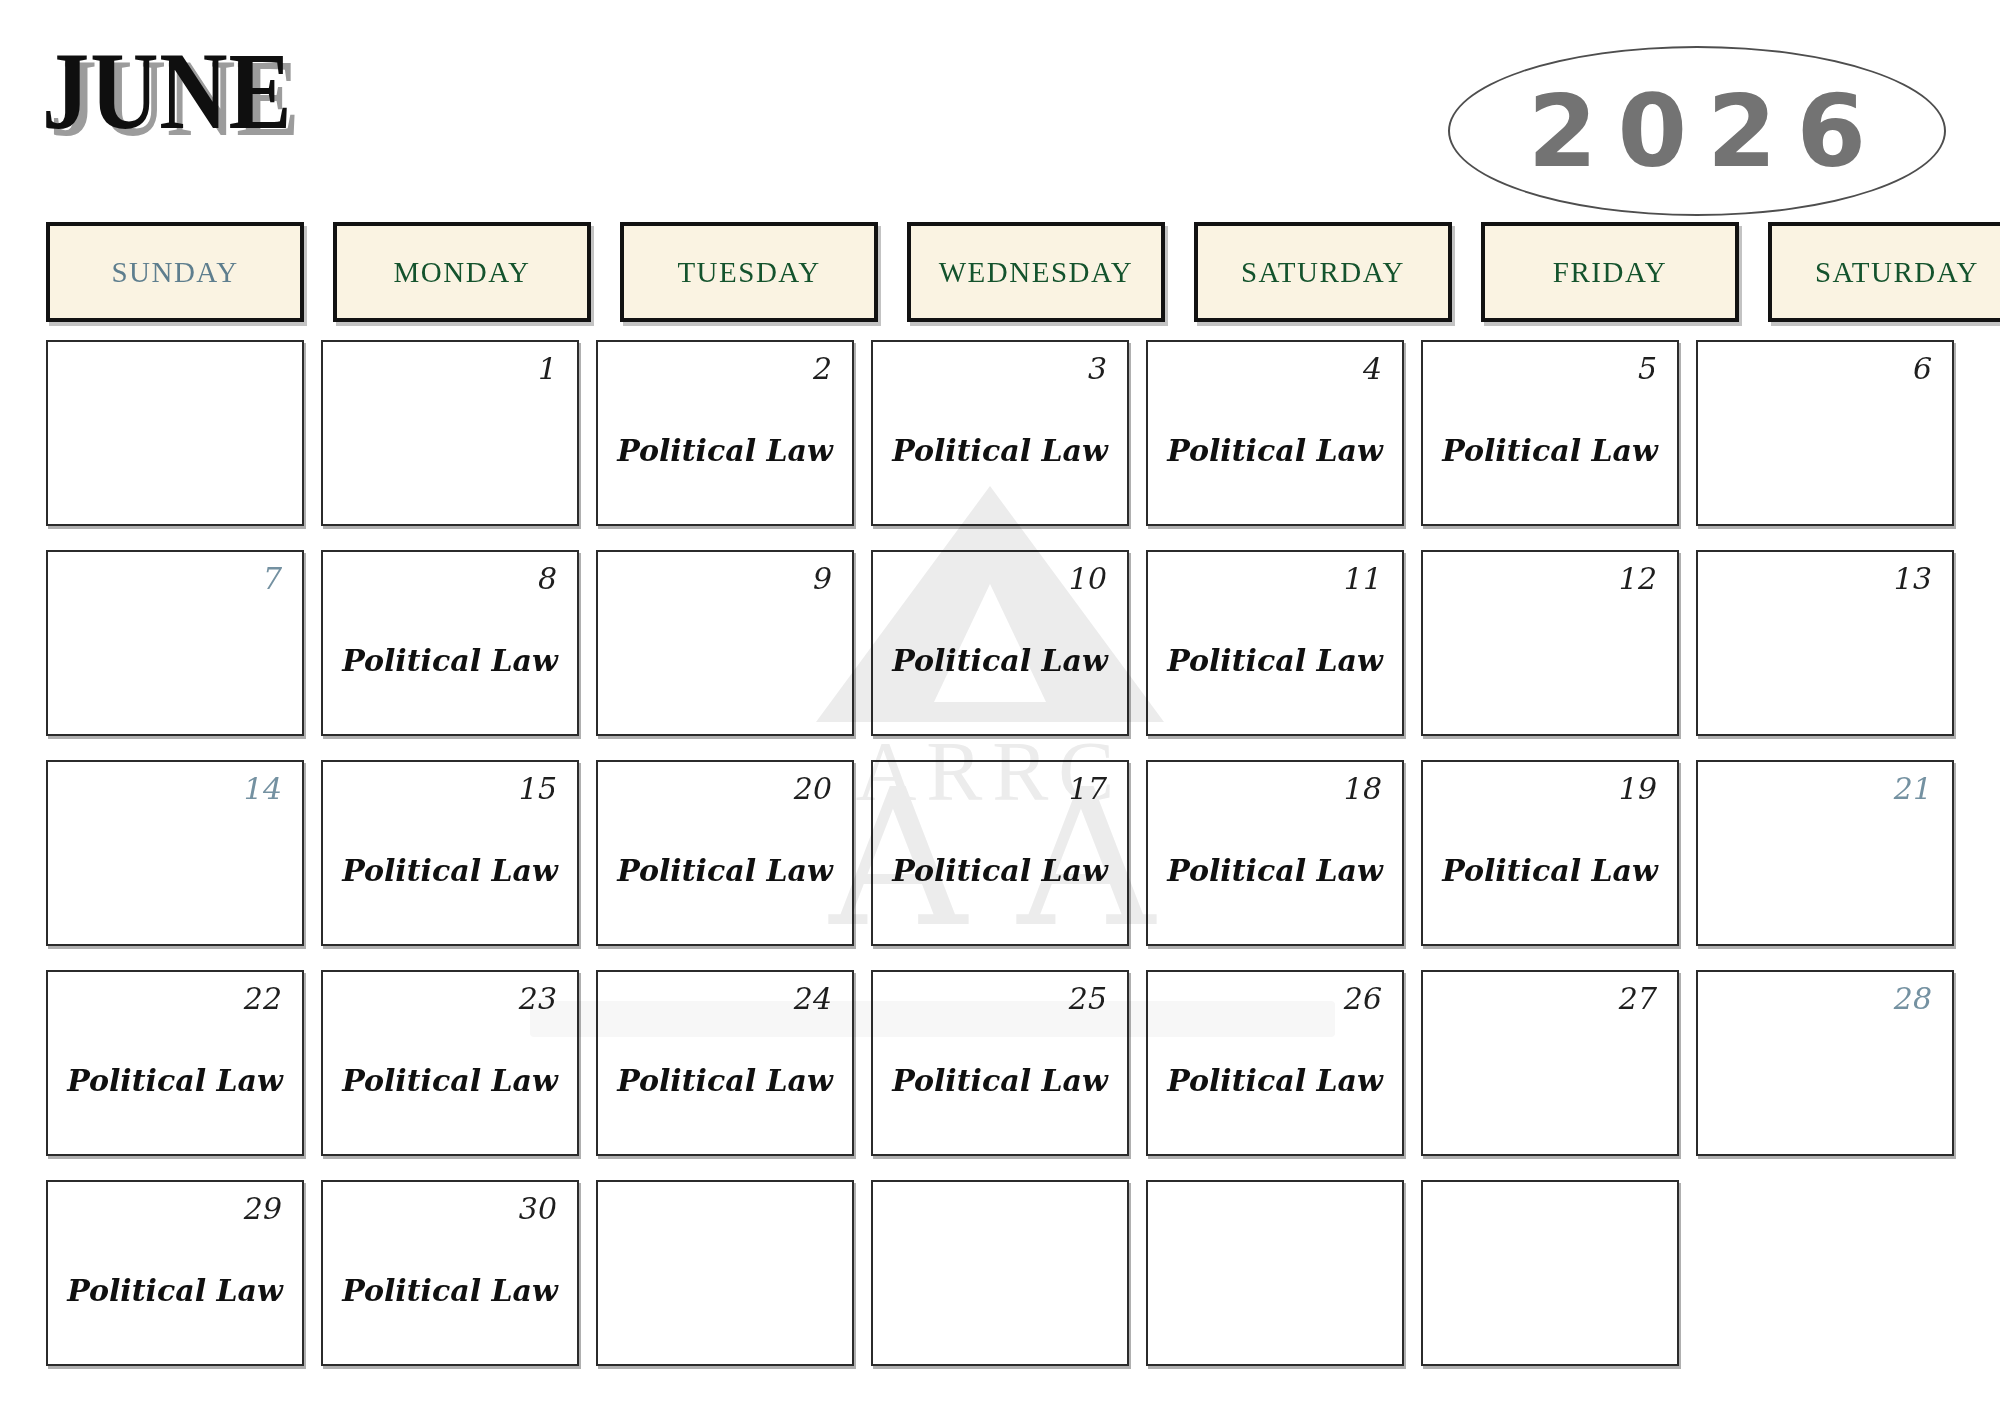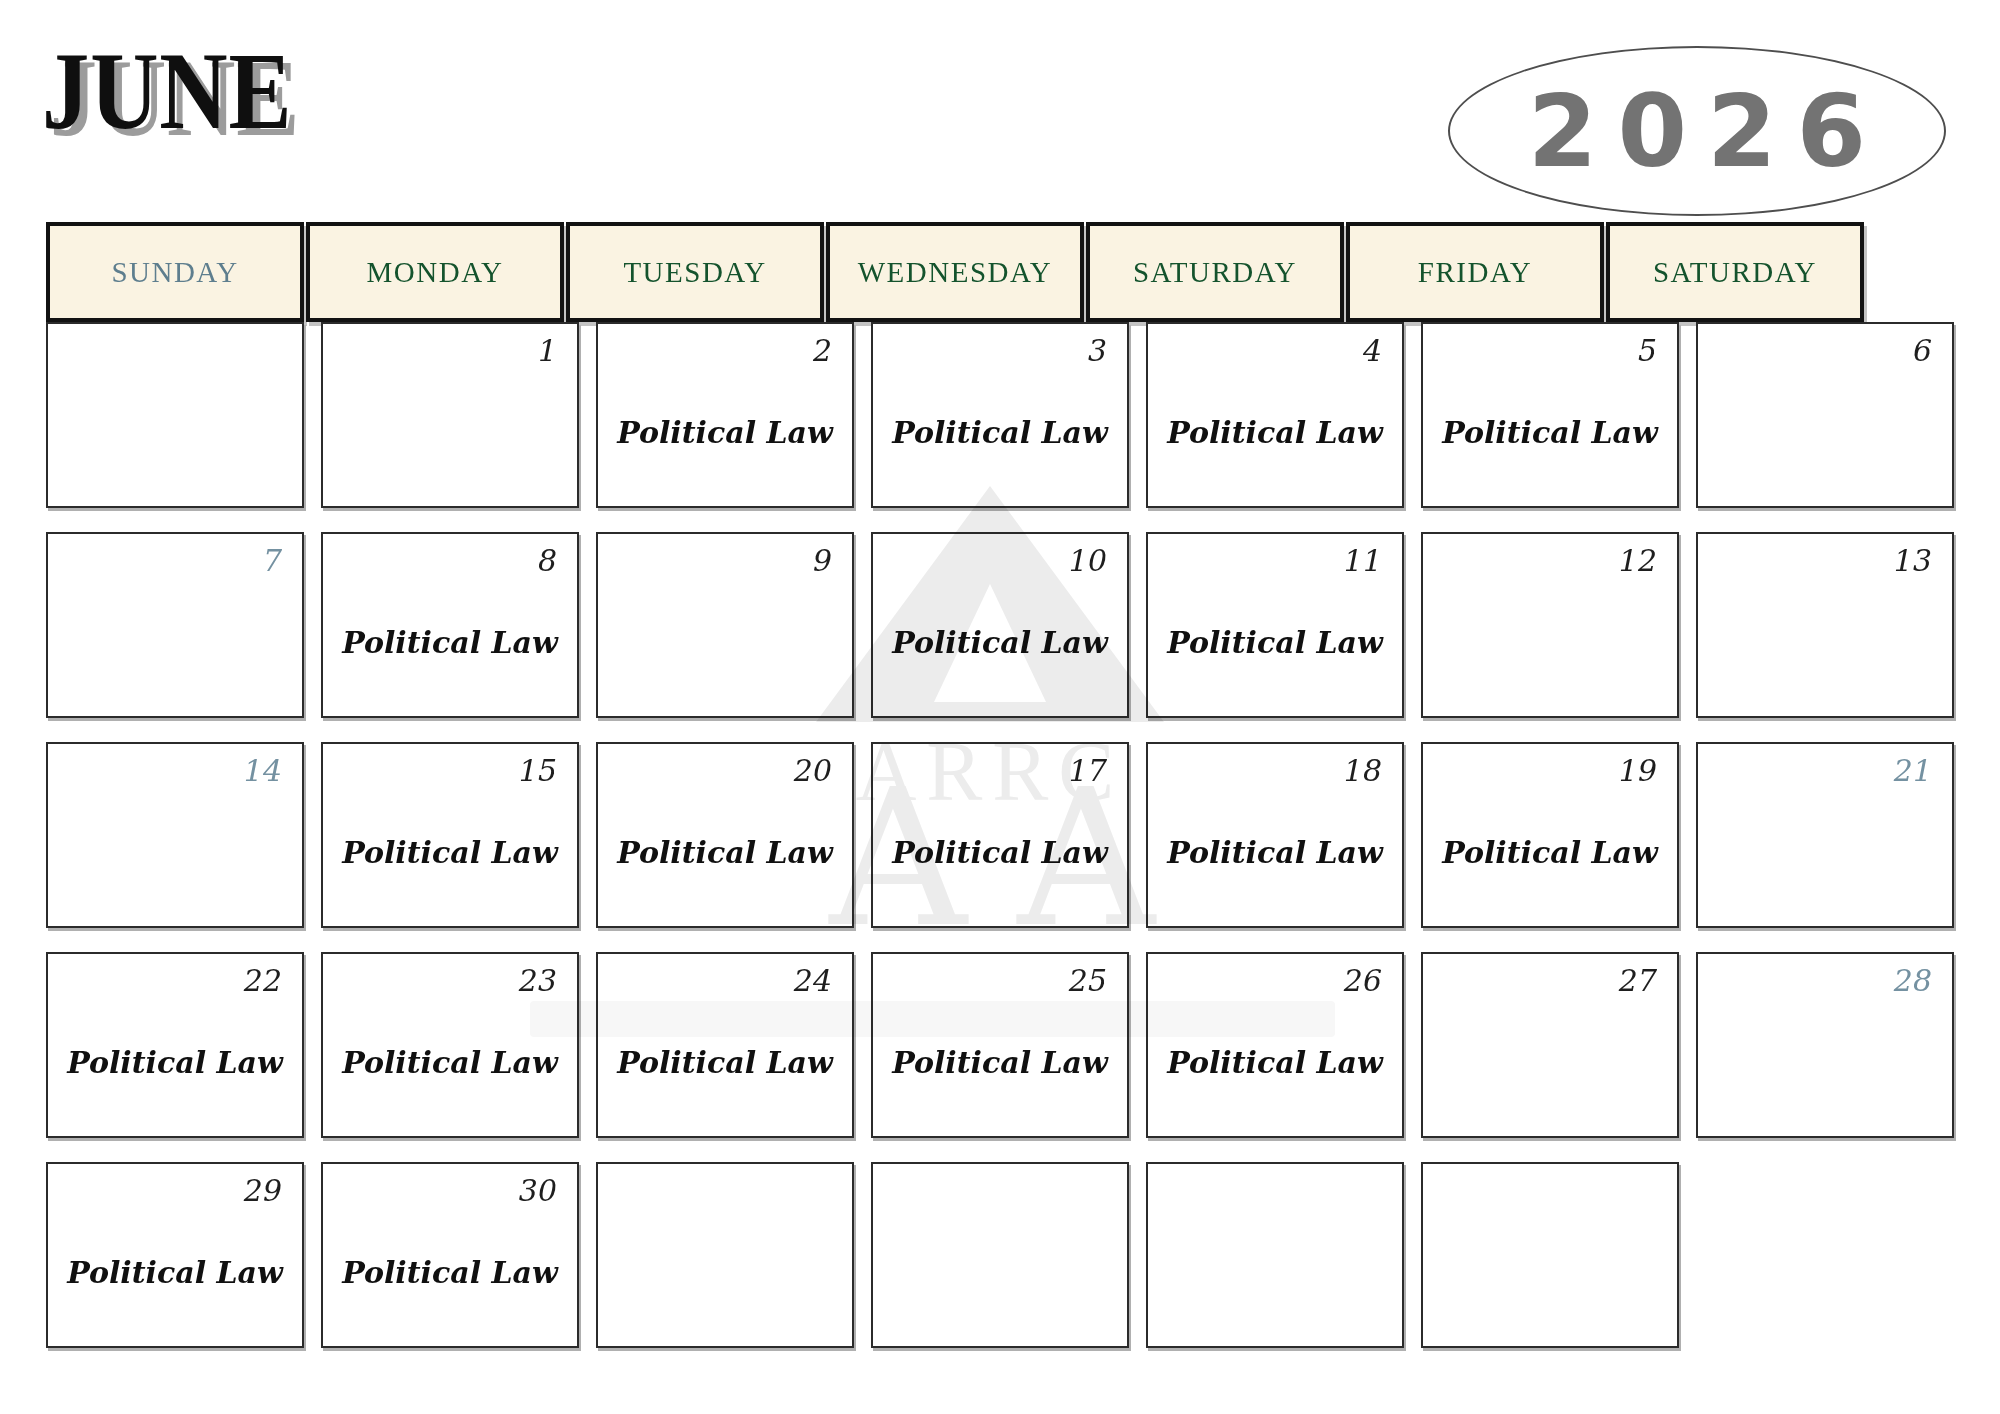--- a/index.html
+++ b/index.html
@@ -44,21 +44,22 @@
     letter-spacing:20px;
     padding-left:20px;
     color:#737373;
   }
 
   
   .calendar{position:absolute;left:46px;top:222px;width:1908px;}
   .weekday-row{
     display:grid;
     grid-template-columns:repeat(7,258px);
-    column-gap:2px;
+    column-gap:29px;
+    margin-bottom:18px;
   }
   .weekday-cell{
     height:100px;
     box-sizing:border-box;
     background:var(--cream,#faf3e2);
     border:4px solid #121212;
     box-shadow:3px 4px 0 #c3c3c3;
     display:flex;align-items:center;justify-content:center;
     font-size:29px;
     letter-spacing:1.5px;

